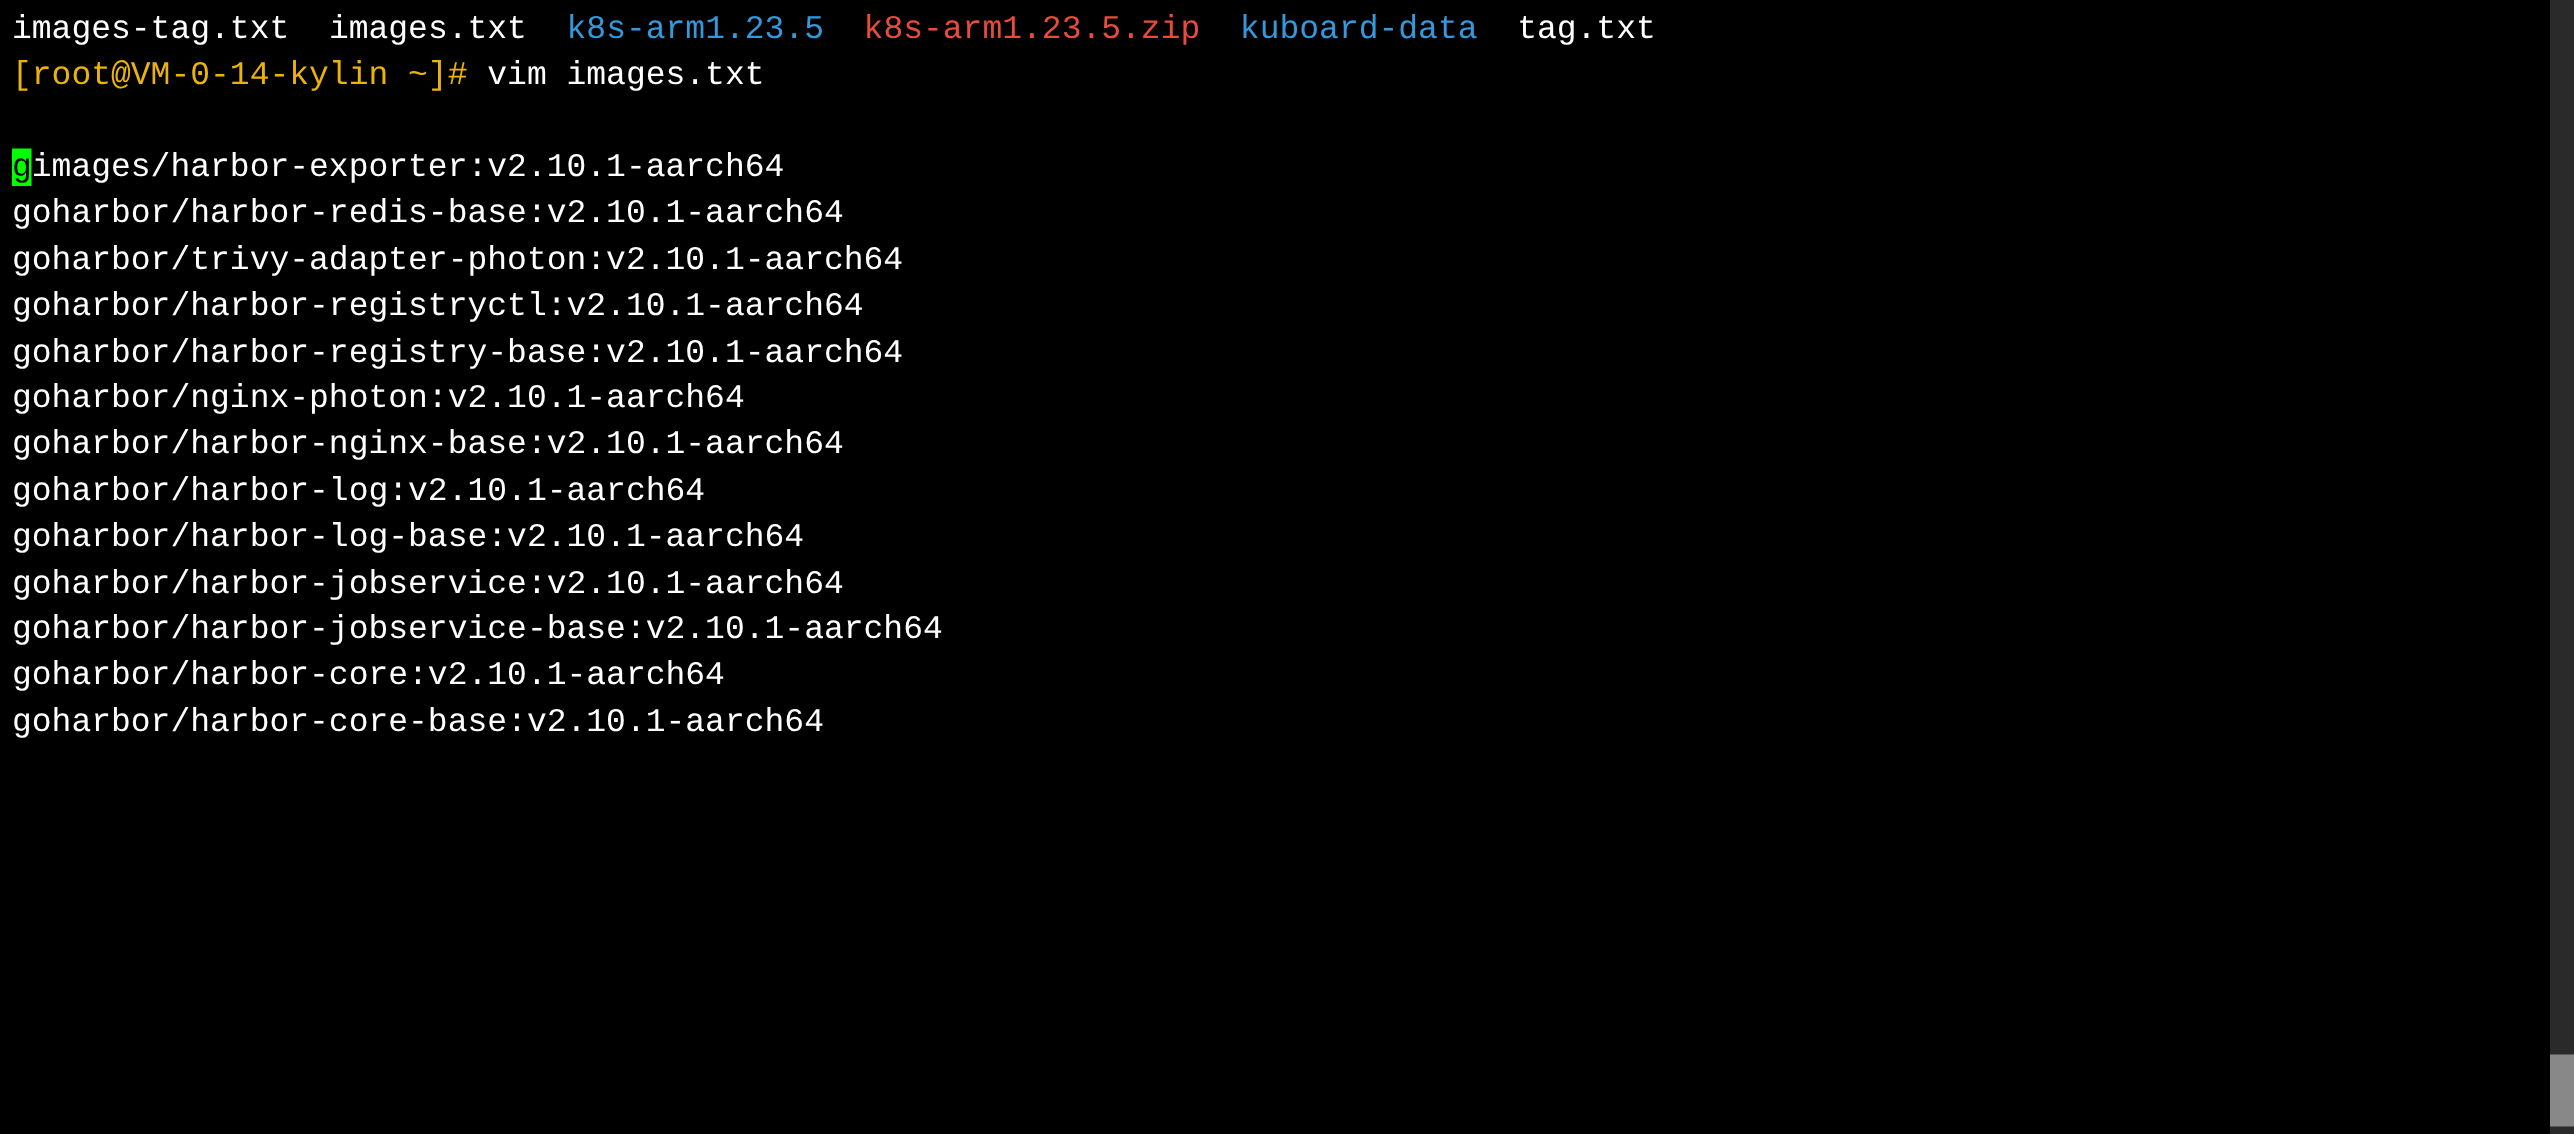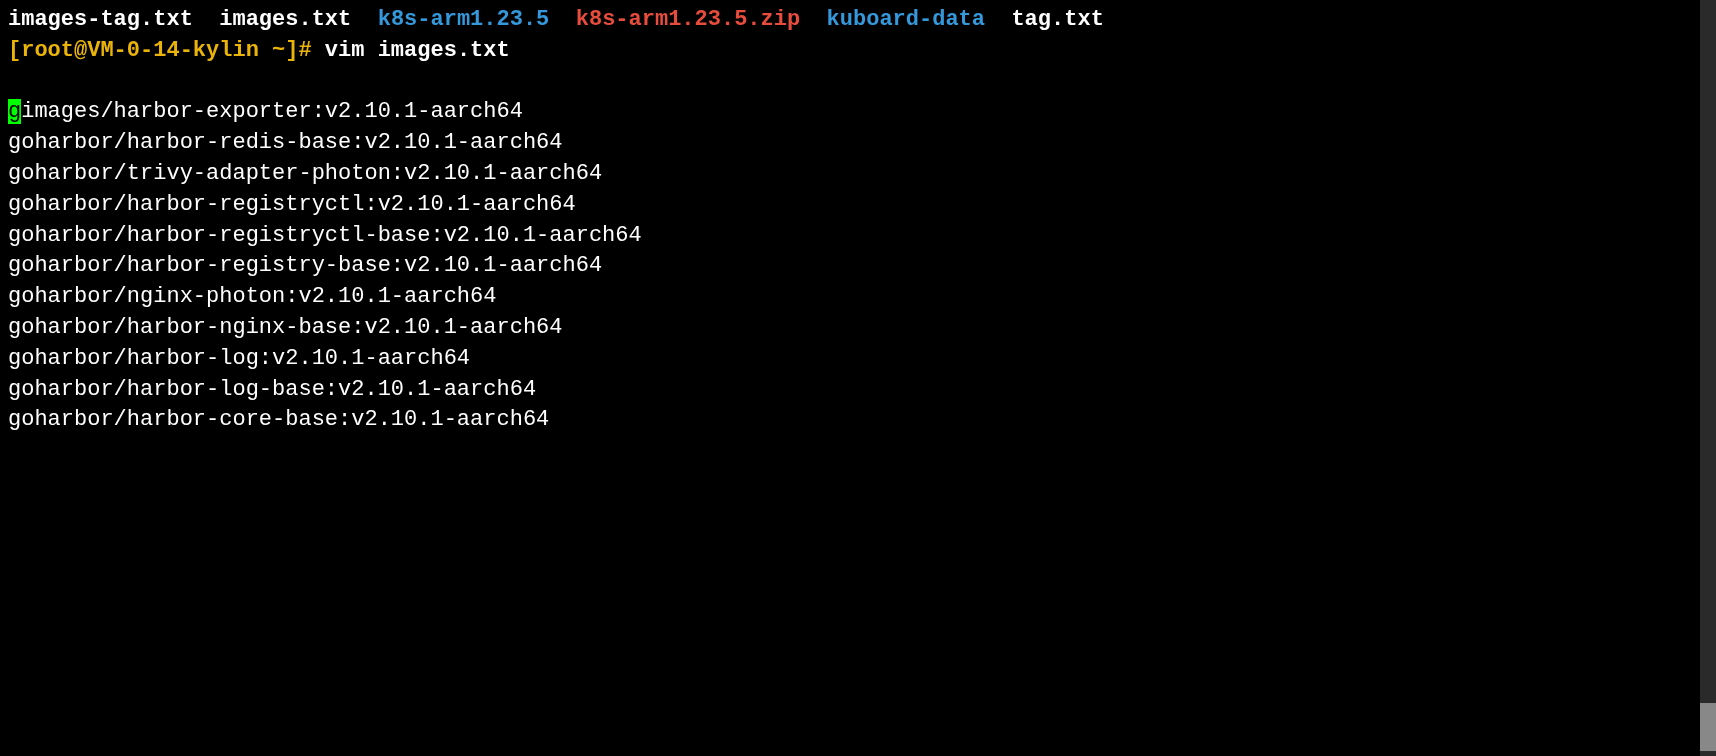--- a/index.html
+++ b/index.html
@@ -14,21 +14,20 @@
       font-size: 22px;
       line-height: 1.4;
       padding: 5px 8px;
       width: 1716px;
       height: 756px;
       overflow: hidden;
       position: relative;
     }
     .ls-line {
       white-space: pre;
-      font-weight: bold;
     }
     .file-white { color: #ffffff; }
     .file-blue { color: #3498db; }
     .file-red { color: #e74c3c; }
     .prompt { color: #eab308; }
     .empty-line { height: 1.4em; }
     .vim-line {
       white-space: pre;
       color: #ffffff;
     }
@@ -61,24 +60,26 @@
 <div class="ls-line"><span class="prompt">[root@VM-0-14-kylin ~]# </span><span>vim images.txt</span></div>
 
 <div class="empty-line"></div>
 
 <div class="vim-line"><span class="cursor-char">g</span><span>images/harbor-exporter:v2.10.1-aarch64</span></div>
 
 <div id="vim-lines">
     <div class="vim-line">goharbor/harbor-redis-base:v2.10.1-aarch64</div>
     <div class="vim-line">goharbor/trivy-adapter-photon:v2.10.1-aarch64</div>
     <div class="vim-line">goharbor/harbor-registryctl:v2.10.1-aarch64</div>
-    <div class="vim-line">goharbor/harbor-registryctl-base:v2.10.1-aarch64</div>
     <div class="vim-line">goharbor/harbor-registry-base:v2.10.1-aarch64</div>
     <div class="vim-line">goharbor/nginx-photon:v2.10.1-aarch64</div>
     <div class="vim-line">goharbor/harbor-nginx-base:v2.10.1-aarch64</div>
     <div class="vim-line">goharbor/harbor-log:v2.10.1-aarch64</div>
     <div class="vim-line">goharbor/harbor-log-base:v2.10.1-aarch64</div>
+    <div class="vim-line">goharbor/harbor-jobservice:v2.10.1-aarch64</div>
+    <div class="vim-line">goharbor/harbor-jobservice-base:v2.10.1-aarch64</div>
+    <div class="vim-line">goharbor/harbor-core:v2.10.1-aarch64</div>
     <div class="vim-line">goharbor/harbor-core-base:v2.10.1-aarch64</div>
   </div>
 
 <div class="scrollbar">
   <div class="scrollbar-thumb"></div>
 </div>
 
 </body></html>

